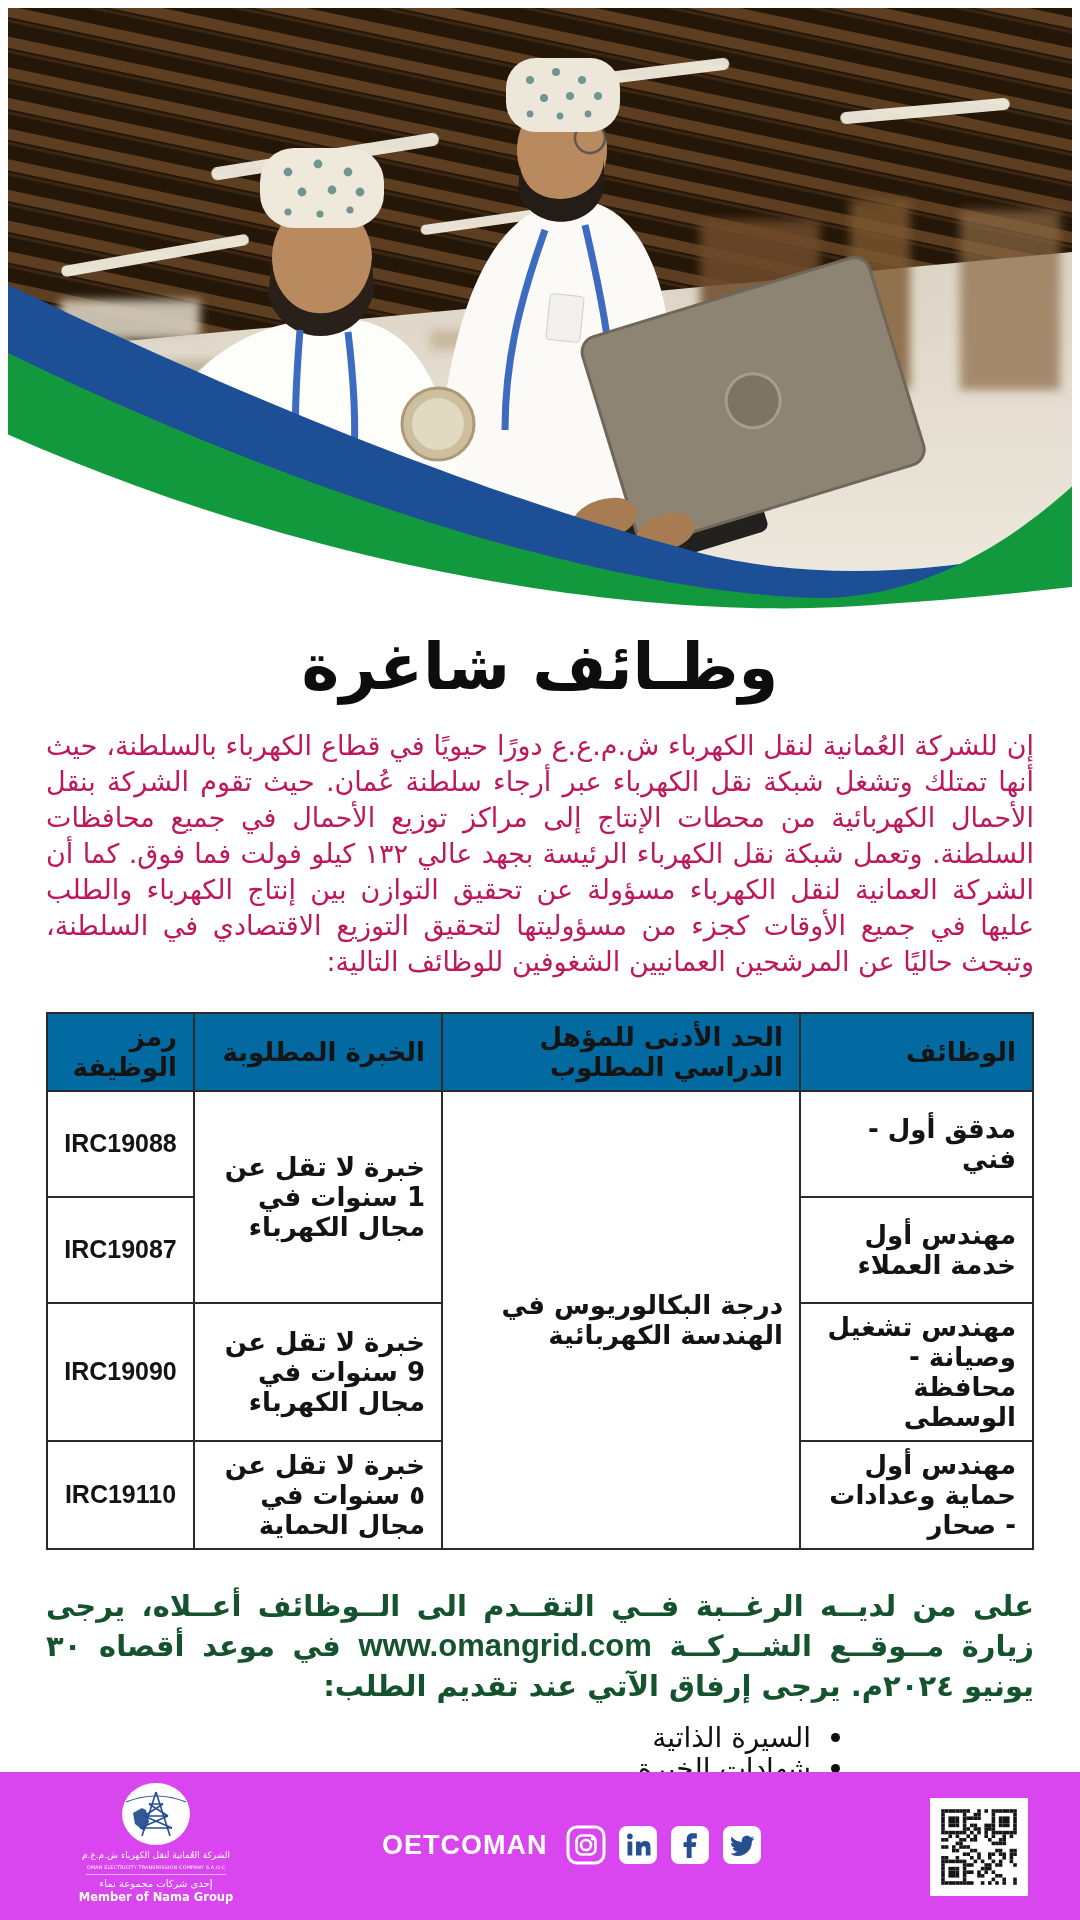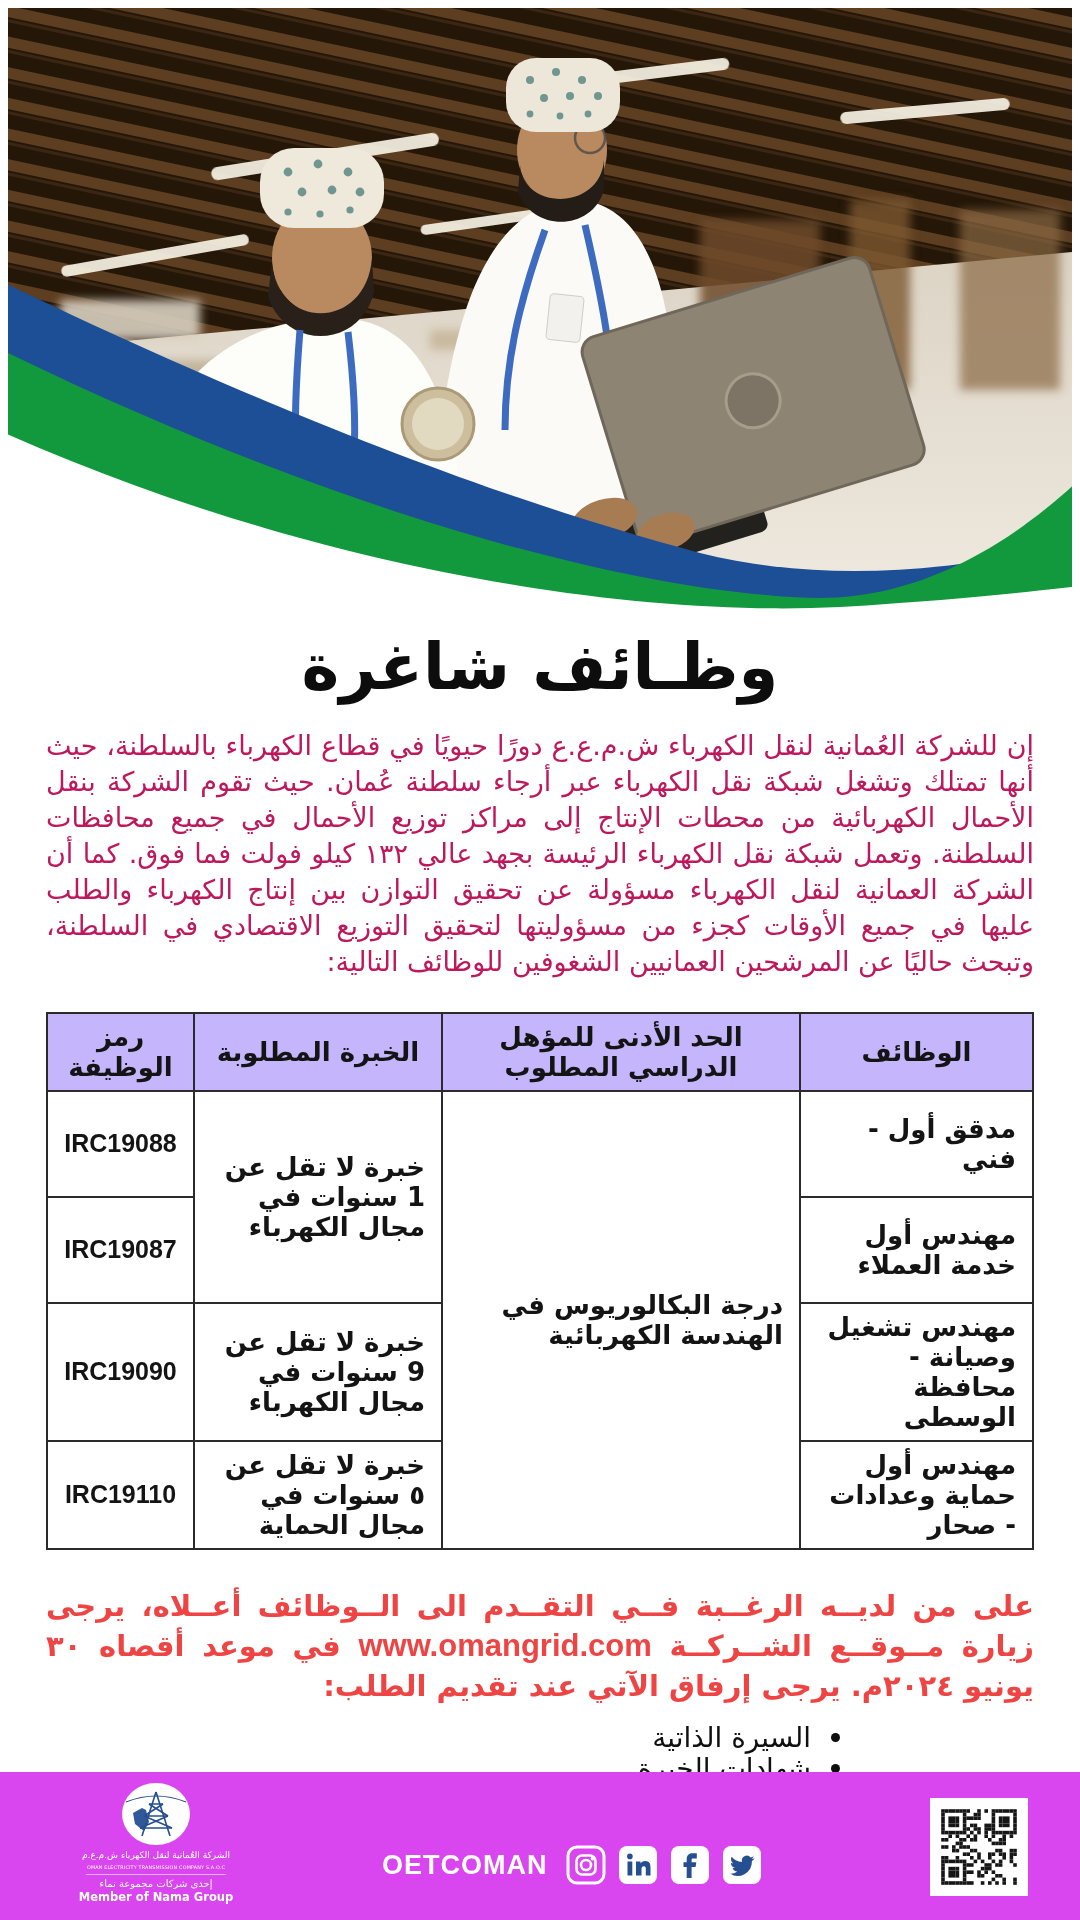--- a/index.html
+++ b/index.html
@@ -25,46 +25,46 @@
     direction:rtl;margin:32px auto 0 auto;width:986px;border-collapse:collapse;table-layout:fixed;
   }
   table.vac col.c-jobs{width:233px;}
   table.vac col.c-edu{width:358px;}
   table.vac col.c-exp{width:248px;}
   table.vac col.c-code{width:147px;}
   table.vac th,table.vac td{
     border:2px solid #2b2b2b;font-size:26px;font-weight:bold;color:#141414;
     padding:8px 16px;vertical-align:middle;text-align:right;
   }
-  table.vac thead th{background:#c4b5fd;height:56px;text-align:center;}
+  table.vac thead th{background:#0369a1;height:56px;}
   table.vac td.code{text-align:center;font-family:"Liberation Sans","DejaVu Sans",sans-serif;font-size:25px;}
   table.vac tr.r1 td{height:88px;}
   table.vac tr.r2 td{height:88px;}
   table.vac tr.r3 td{height:92px;}
   table.vac tr.r4 td{height:86px;}
   
   .apply{
     direction:rtl;margin:36px auto 0 auto;width:988px;
-    font-size:29px;line-height:40px;font-weight:bold;text-align:justify;text-align-last:right;color:#ef4444;
+    font-size:29px;line-height:40px;font-weight:bold;text-align:justify;text-align-last:right;color:#14532d;
   }
   .apply .url{direction:ltr;unicode-bidi:embed;font-size:31px;font-weight:bold;font-family:"Liberation Sans","DejaVu Sans",sans-serif;}
   
   .attachments{direction:rtl;margin:16px 240px 0 0;}
   .attachments .item{display:flex;align-items:center;justify-content:flex-start;line-height:31px;font-size:28px;font-weight:normal;color:#101010;}
   .attachments .dot{width:9px;height:9px;border-radius:50%;background:#0d0d0d;margin-left:20px;flex:0 0 auto;}
   
   .note{
     direction:rtl;text-align:left;margin:18px auto 0 auto;width:988px;
     font-size:28px;font-weight:bold;color:#0d0d0d;
   }
   .note span{text-decoration:underline;text-underline-offset:6px;}
   
   .footer{position:absolute;left:0;bottom:0;width:1080px;height:148px;background:#d946ef;}
   .footer .logo{position:absolute;left:54px;top:8px;width:204px;height:132px;}
-  .footer .social-row{position:absolute;left:382px;top:53px;display:flex;align-items:center;gap:12px;margin-top:20px;}
+  .footer .social-row{position:absolute;left:382px;top:53px;display:flex;align-items:center;gap:12px;}
   .footer .handle{color:#fff;font-weight:bold;font-size:27px;letter-spacing:1px;font-family:"Liberation Sans","DejaVu Sans",sans-serif;margin-right:6px;}
   .footer .sicon{width:40px;height:40px;display:block;}
   .footer .qr{position:absolute;right:52px;top:26px;width:98px;height:98px;background:#fff;padding:4px;box-sizing:border-box;}
   .footer .qr svg{display:block;width:90px;height:90px;}
 </style>
 </head>
 <body>
 
 <div class="hero">
 <svg width="1080" height="612" viewBox="0 0 1080 612">

